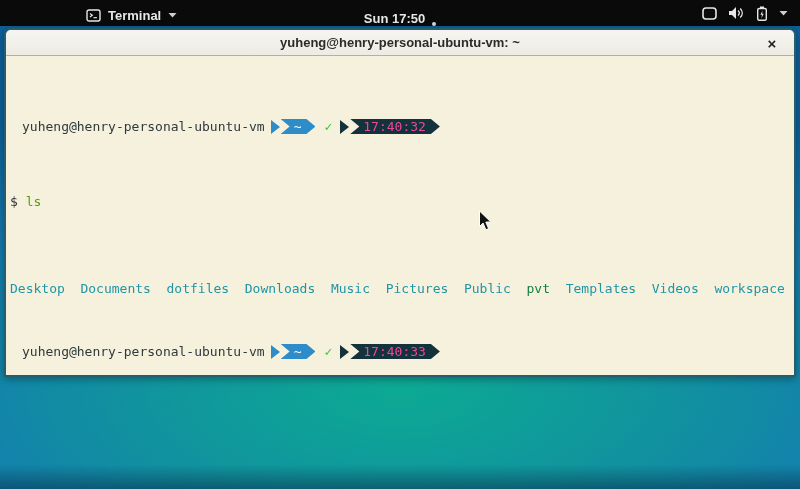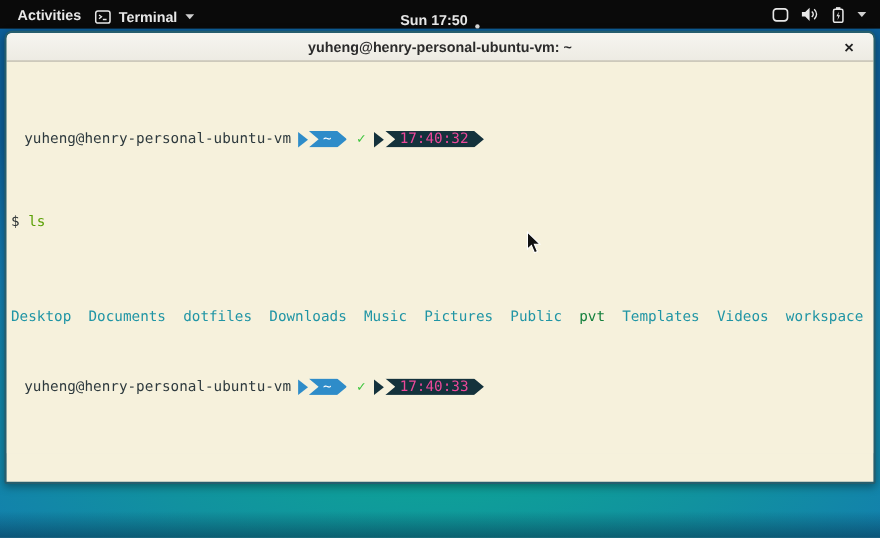--- a/index.html
+++ b/index.html
@@ -29,21 +29,21 @@
   }
   .activities{position:absolute;left:12px;top:0;height:26px;display:flex;align-items:center;padding:0 4px;cursor:default;}
   .appmenu{position:absolute;left:82px;top:0;height:30px;display:flex;align-items:center;gap:7px;padding:0 4px;}
   .clock{position:absolute;left:0;right:0;top:0;height:26px;display:flex;align-items:flex-end;justify-content:center;gap:7px;font-weight:600;}
   .clock .dot{width:4px;height:4px;border-radius:50%;background:#d9d9d9;}
   .status{position:absolute;right:8px;top:0;height:26px;display:flex;align-items:center;gap:11px;padding:0 4px;}
   .icon{display:inline-flex;align-items:center;justify-content:center;}
 
   
   .window{
-    position:absolute;left:4px;top:28px;width:792px;height:412px;
+    position:absolute;left:4px;top:28px;width:792px;height:349px;
     border:2px solid #265e6e;border-radius:7px 7px 2px 2px;
     background:var(--terminal-bg);
     box-shadow:0 2px 8px rgba(0,0,0,.35);
     overflow:hidden;
   }
   .titlebar{
     position:relative;height:26px;
     background:linear-gradient(#f6f5f0,#edebe3);
     border-bottom:1px solid #b3b0a6;
     display:flex;align-items:center;justify-content:center;
@@ -88,23 +88,20 @@
   .ls-item{color:var(--dir-teal);margin-right:2ch;margin-top:24px;}
   .ls-item.other{color:#15803d;}
 
   
   .mouse{position:absolute;left:478px;top:210px;}
 </style>
 </head>
 <body>
 
 <div class="topbar">
-  <div class="activities">
-    <span>Activities</span>
-  </div>
 
   <div class="appmenu">
     <span class="icon">
       <svg width="15" height="13" viewBox="0 0 15 13">
           <rect x="1" y="1" width="13" height="11" rx="2" fill="none" stroke="#e7e7e7" stroke-width="1.4"></rect>
           <path d="M4 4.6 L6.3 6.3 L4 8" stroke="#e7e7e7" stroke-width="1.2" fill="none"></path>
           <path d="M7.5 8.7 h3.4" stroke="#e7e7e7" stroke-width="1.2"></path>
         </svg>
     </span>
     <span>Terminal</span>

